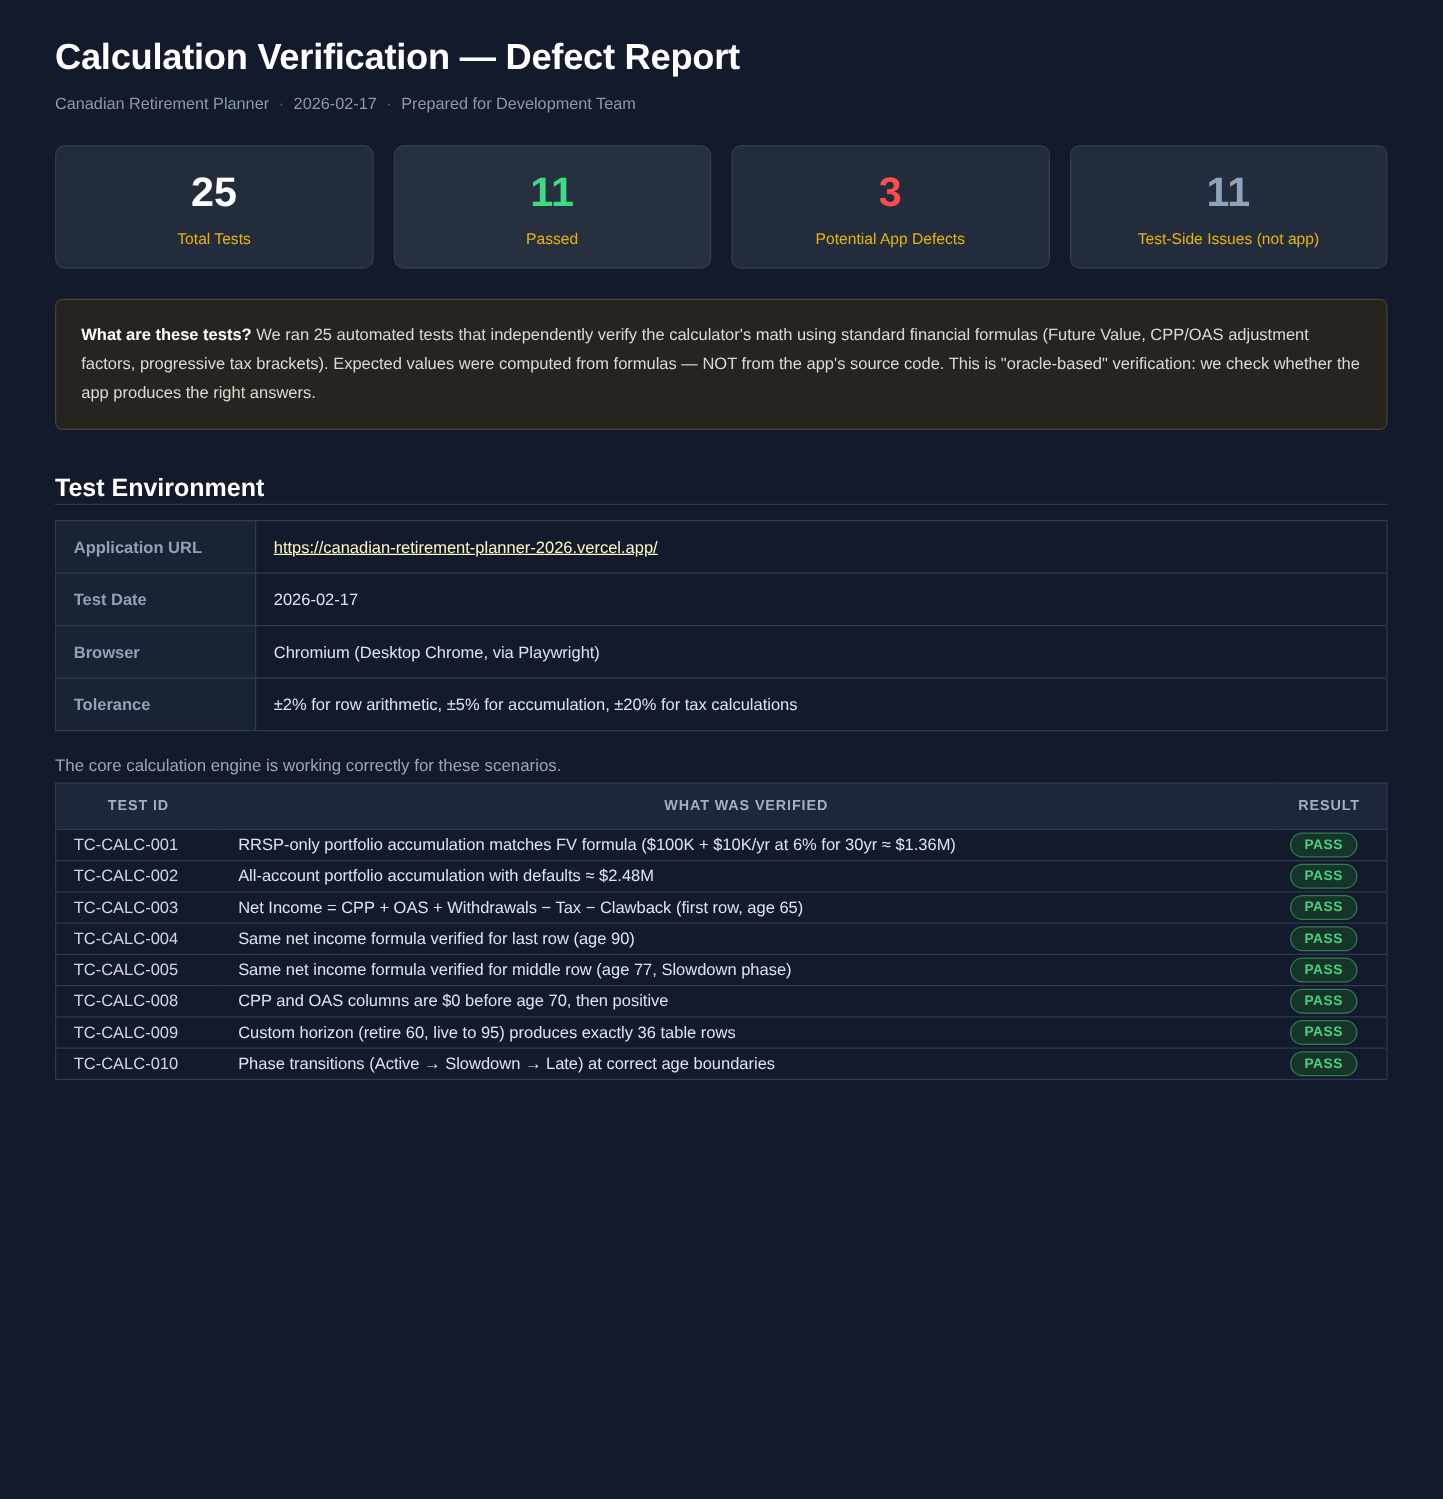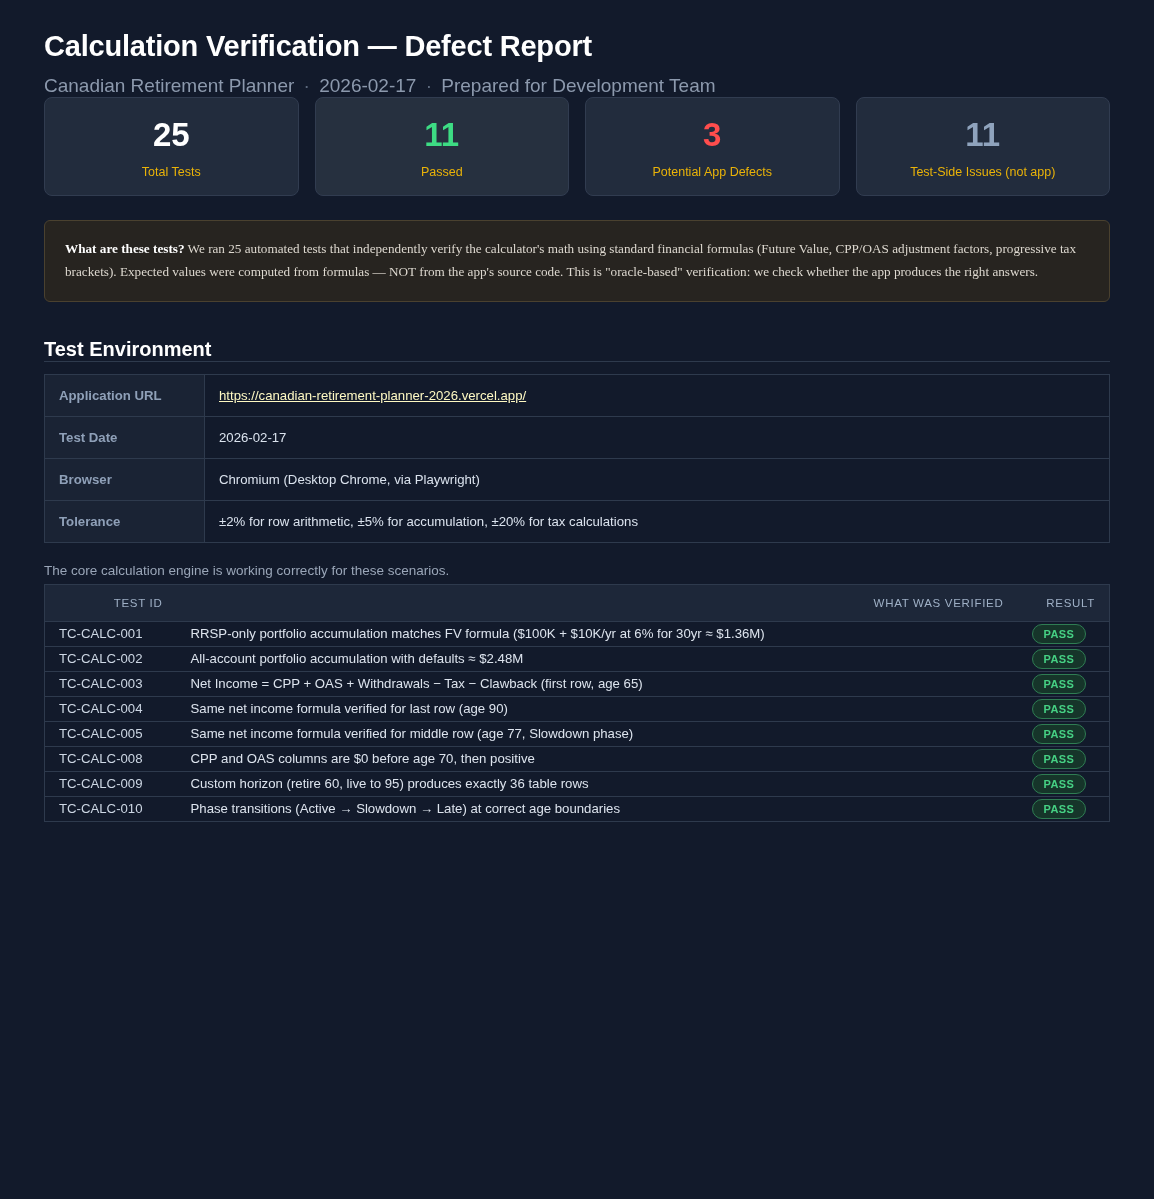--- a/index.html
+++ b/index.html
@@ -20,29 +20,30 @@
   }
   h1.title {
     font-size: 29px;
     font-weight: bold;
     margin: 8px 0 0 0;
     letter-spacing: -0.2px;
     color: #ffffff;
   }
   .subtitle {
     margin-top: 12px;
-    font-size: 19px;
+    font-size: 13px;
     color: #8c99ad;
   }
   .subtitle .sep { color: #5d6a7e; padding: 0 4px; }
 
   
   .stats {
     display: flex;
     gap: 16px;
+    margin-top: 26px;
   }
   .stat-card {
     flex: 1;
     background: #222c3d;
     border: 1px solid #313c50;
     border-radius: 8px;
     padding: 20px 10px 16px 10px;
     text-align: center;
   }
   .stat-card.alt { background: #26303f; }
@@ -60,21 +61,20 @@
   
   .note {
     margin-top: 24px;
     background: #272420;
     border: 1px solid #4a412f;
     border-radius: 6px;
     padding: 16px 20px 18px 20px;
     font-size: 13.2px;
     line-height: 1.75;
     color: #ded9d0;
-    font-family: Liberation Serif, serif;
   }
   .note b { color: #ffffff; }
 
   
   h2.section-title {
     font-size: 20px;
     font-weight: bold;
     margin: 36px 0 12px 0;
     color: #ffffff;
     border-bottom: 1px solid #2e3a4d;
@@ -104,30 +104,30 @@
     color: #8fa0b8;
     font-weight: bold;
     background: #1a2334;
     border-right: 1px solid #2e3a4d;
   }
   .env-table td.val { color: #dbe3ee; }
   a.link { color: #fef9c3; text-decoration: underline; }
 
   
   .results-table thead th {
-    text-align: right;
+    text-align: center;
     font-size: 11.5px;
     letter-spacing: 0.7px;
     text-transform: uppercase;
     color: #9fb0c6;
     background: #1d out;
     background: #1d2739;
     padding: 12px 14px;
     border-bottom: 1px solid #2e3a4d;
-    font-weight: normal;
+    font-weight: bold;
   }
   .results-table td {
     padding: 2px 14px;
     border-bottom: 1px solid #2e3a4d;
     color: #dde4ee;
     vertical-align: middle;
   }
   .results-table td.tid { width: 132px; color: #cdd7e4; }
   .results-table td.res { width: 92px; }
   .results-table tr:last-child td { border-bottom: 1px solid #2e3a4d; }

